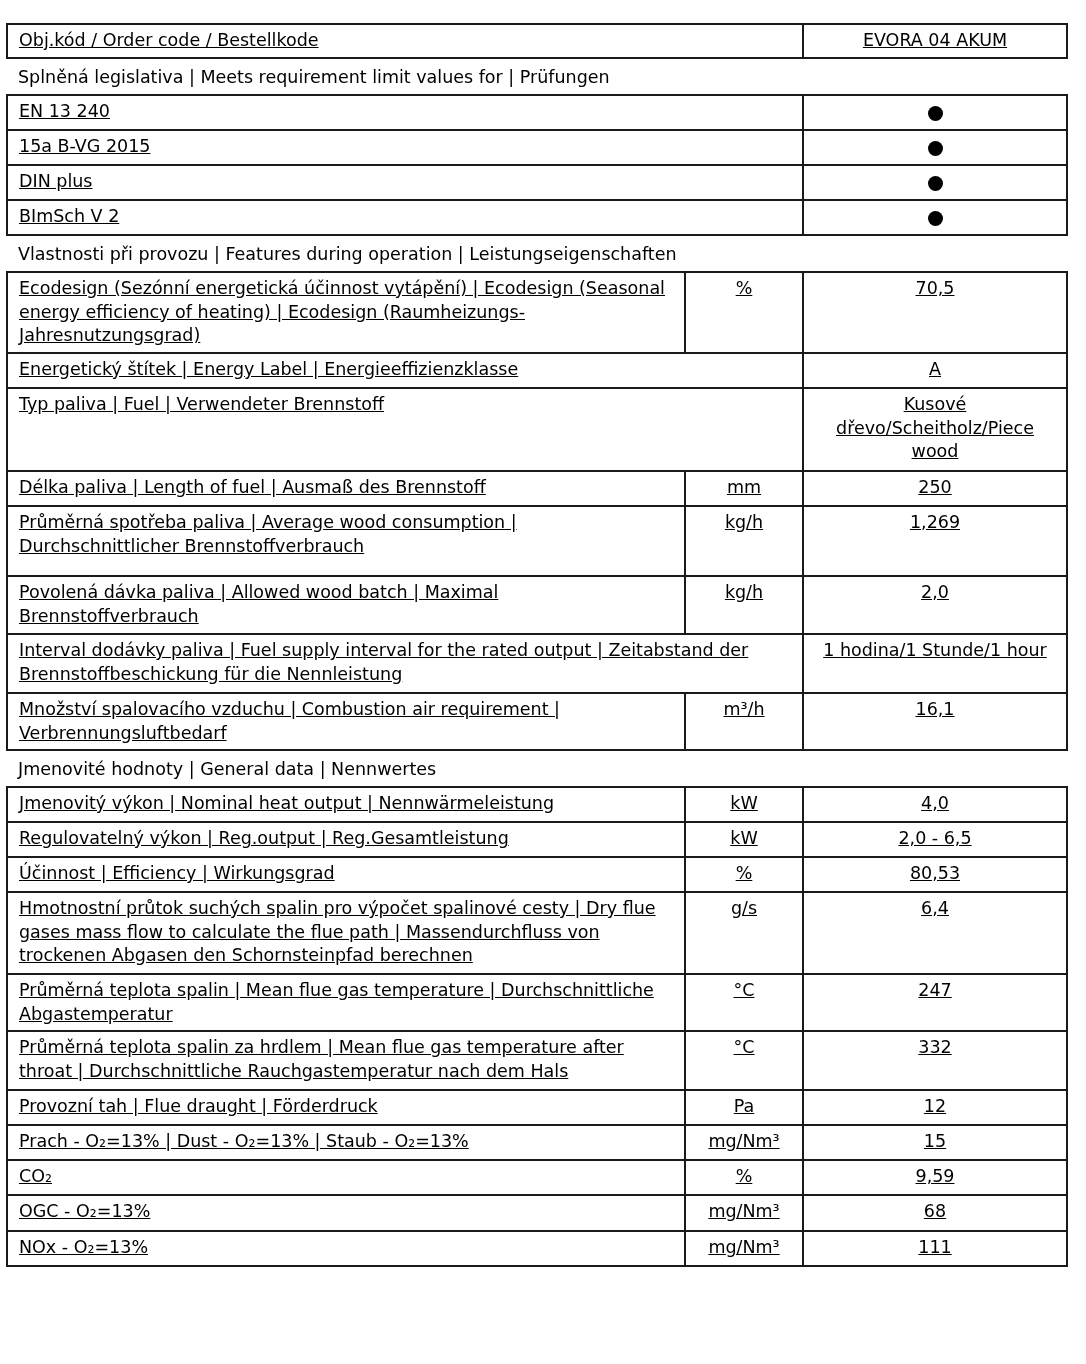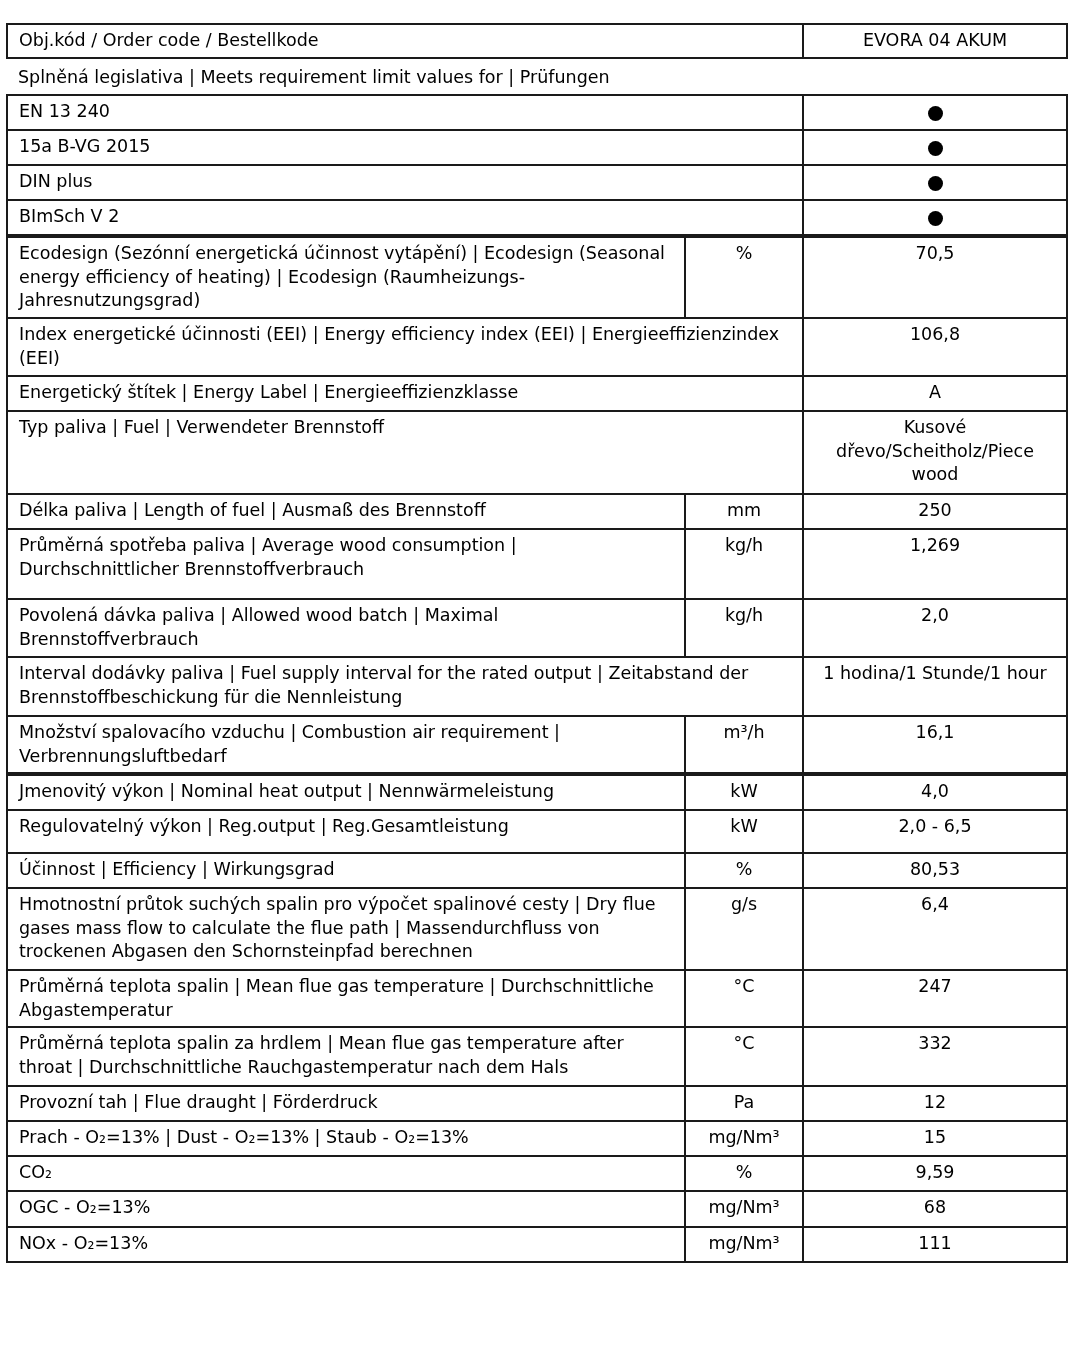--- a/index.html
+++ b/index.html
@@ -1,18 +1,18 @@
 <!DOCTYPE html>
 <html><head>
 <meta charset="utf-8">
 <style>
   html, body { margin:0; padding:0; background:#ffffff; }
   body { width:1086px; height:1364px; position:relative; font-family:"DejaVu Sans", sans-serif; color:#000; font-size:17.5px; }
   .wrap { position:absolute; left:6px; top:23px; width:1060px; }
-  table { border-collapse:collapse; width:1060px; table-layout:fixed; }
+  table { border-collapse:collapse; width:1060px; table-layout:fixed;text-decoration:underline; }
   td { border:2px solid #1a1a1a; padding:4px 11px 4px 11px; vertical-align:top; line-height:23.5px; }
   td.u { text-align:center; padding-left:4px; padding-right:4px; }
   td.v { text-align:center; padding-left:6px; padding-right:6px; }
   .heading { font-weight:normal; padding:6px 0 5px 12px; line-height:24px; font-size:17.5px; }
   .dot { display:inline-block; width:15px; height:15px; border-radius:50%; background:#000; vertical-align:middle; margin-top:2px; }
   col.c1 { width:678px; }
   col.c2 { width:118px; }
   col.c3 { width:264px; }
 </style>
 </head>
@@ -52,35 +52,32 @@
       <td>DIN plus</td>
       <td class="v"><span class="dot"></span></td>
     </tr>
     <tr style="height:35px">
       <td>BImSch V 2</td>
       <td class="v"><span class="dot"></span></td>
     </tr>
   </tbody>
     </table>
 
+  <div class="heading">Vlastnosti při provozu | Features during operation | Leistungseigenschaften</div>
   <table>
     <colgroup>
         <col class="c1">
         <col class="c2">
         <col class="c3">
       </colgroup>
     <tbody>
         <tr style="height:81px">
       <td>Ecodesign (Sezónní energetická účinnost vytápění) | Ecodesign (Seasonal energy efficiency of heating) | Ecodesign (Raumheizungs-Jahresnutzungsgrad)</td>
       <td class="u">%</td>
       <td class="v">70,5</td>
-    </tr>
-    <tr style="height:58px">
-      <td colspan="2">Index energetické účinnosti (EEI) | Energy efficiency index (EEI) | Energieeffizienzindex (EEI)</td>
-      <td class="v">106,8</td>
     </tr>
     <tr style="height:35px">
       <td colspan="2">Energetický štítek | Energy Label | Energieeffizienzklasse</td>
       <td class="v">A</td>
     </tr>
     <tr style="height:83px">
       <td colspan="2">Typ paliva | Fuel | Verwendeter Brennstoff</td>
       <td class="v" style="padding-left:20px;padding-right:20px;">Kusové dřevo/Scheitholz/Piece wood</td>
     </tr>
     <tr style="height:35px">
@@ -103,33 +100,34 @@
       <td class="v">1 hodina/1 Stunde/1 hour</td>
     </tr>
     <tr style="height:52px">
       <td>Množství spalovacího vzduchu | Combustion air requirement | Verbrennungsluftbedarf</td>
       <td class="u">m³/h</td>
       <td class="v">16,1</td>
     </tr>
   </tbody>
     </table>
 
+  <div class="heading">Jmenovité hodnoty | General data | Nennwertes</div>
   <table>
     <colgroup>
         <col class="c1">
         <col class="c2">
         <col class="c3">
       </colgroup>
     <tbody>
         <tr style="height:35px">
       <td>Jmenovitý výkon | Nominal heat output | Nennwärmeleistung</td>
       <td class="u">kW</td>
       <td class="v">4,0</td>
     </tr>
-    <tr style="height:43px">
+    <tr style="height:35px">
       <td>Regulovatelný výkon | Reg.output | Reg.Gesamtleistung</td>
       <td class="u">kW</td>
       <td class="v">2,0 - 6,5</td>
     </tr>
     <tr style="height:35px">
       <td>Účinnost | Efficiency | Wirkungsgrad</td>
       <td class="u">%</td>
       <td class="v">80,53</td>
     </tr>
     <tr style="height:82px">

